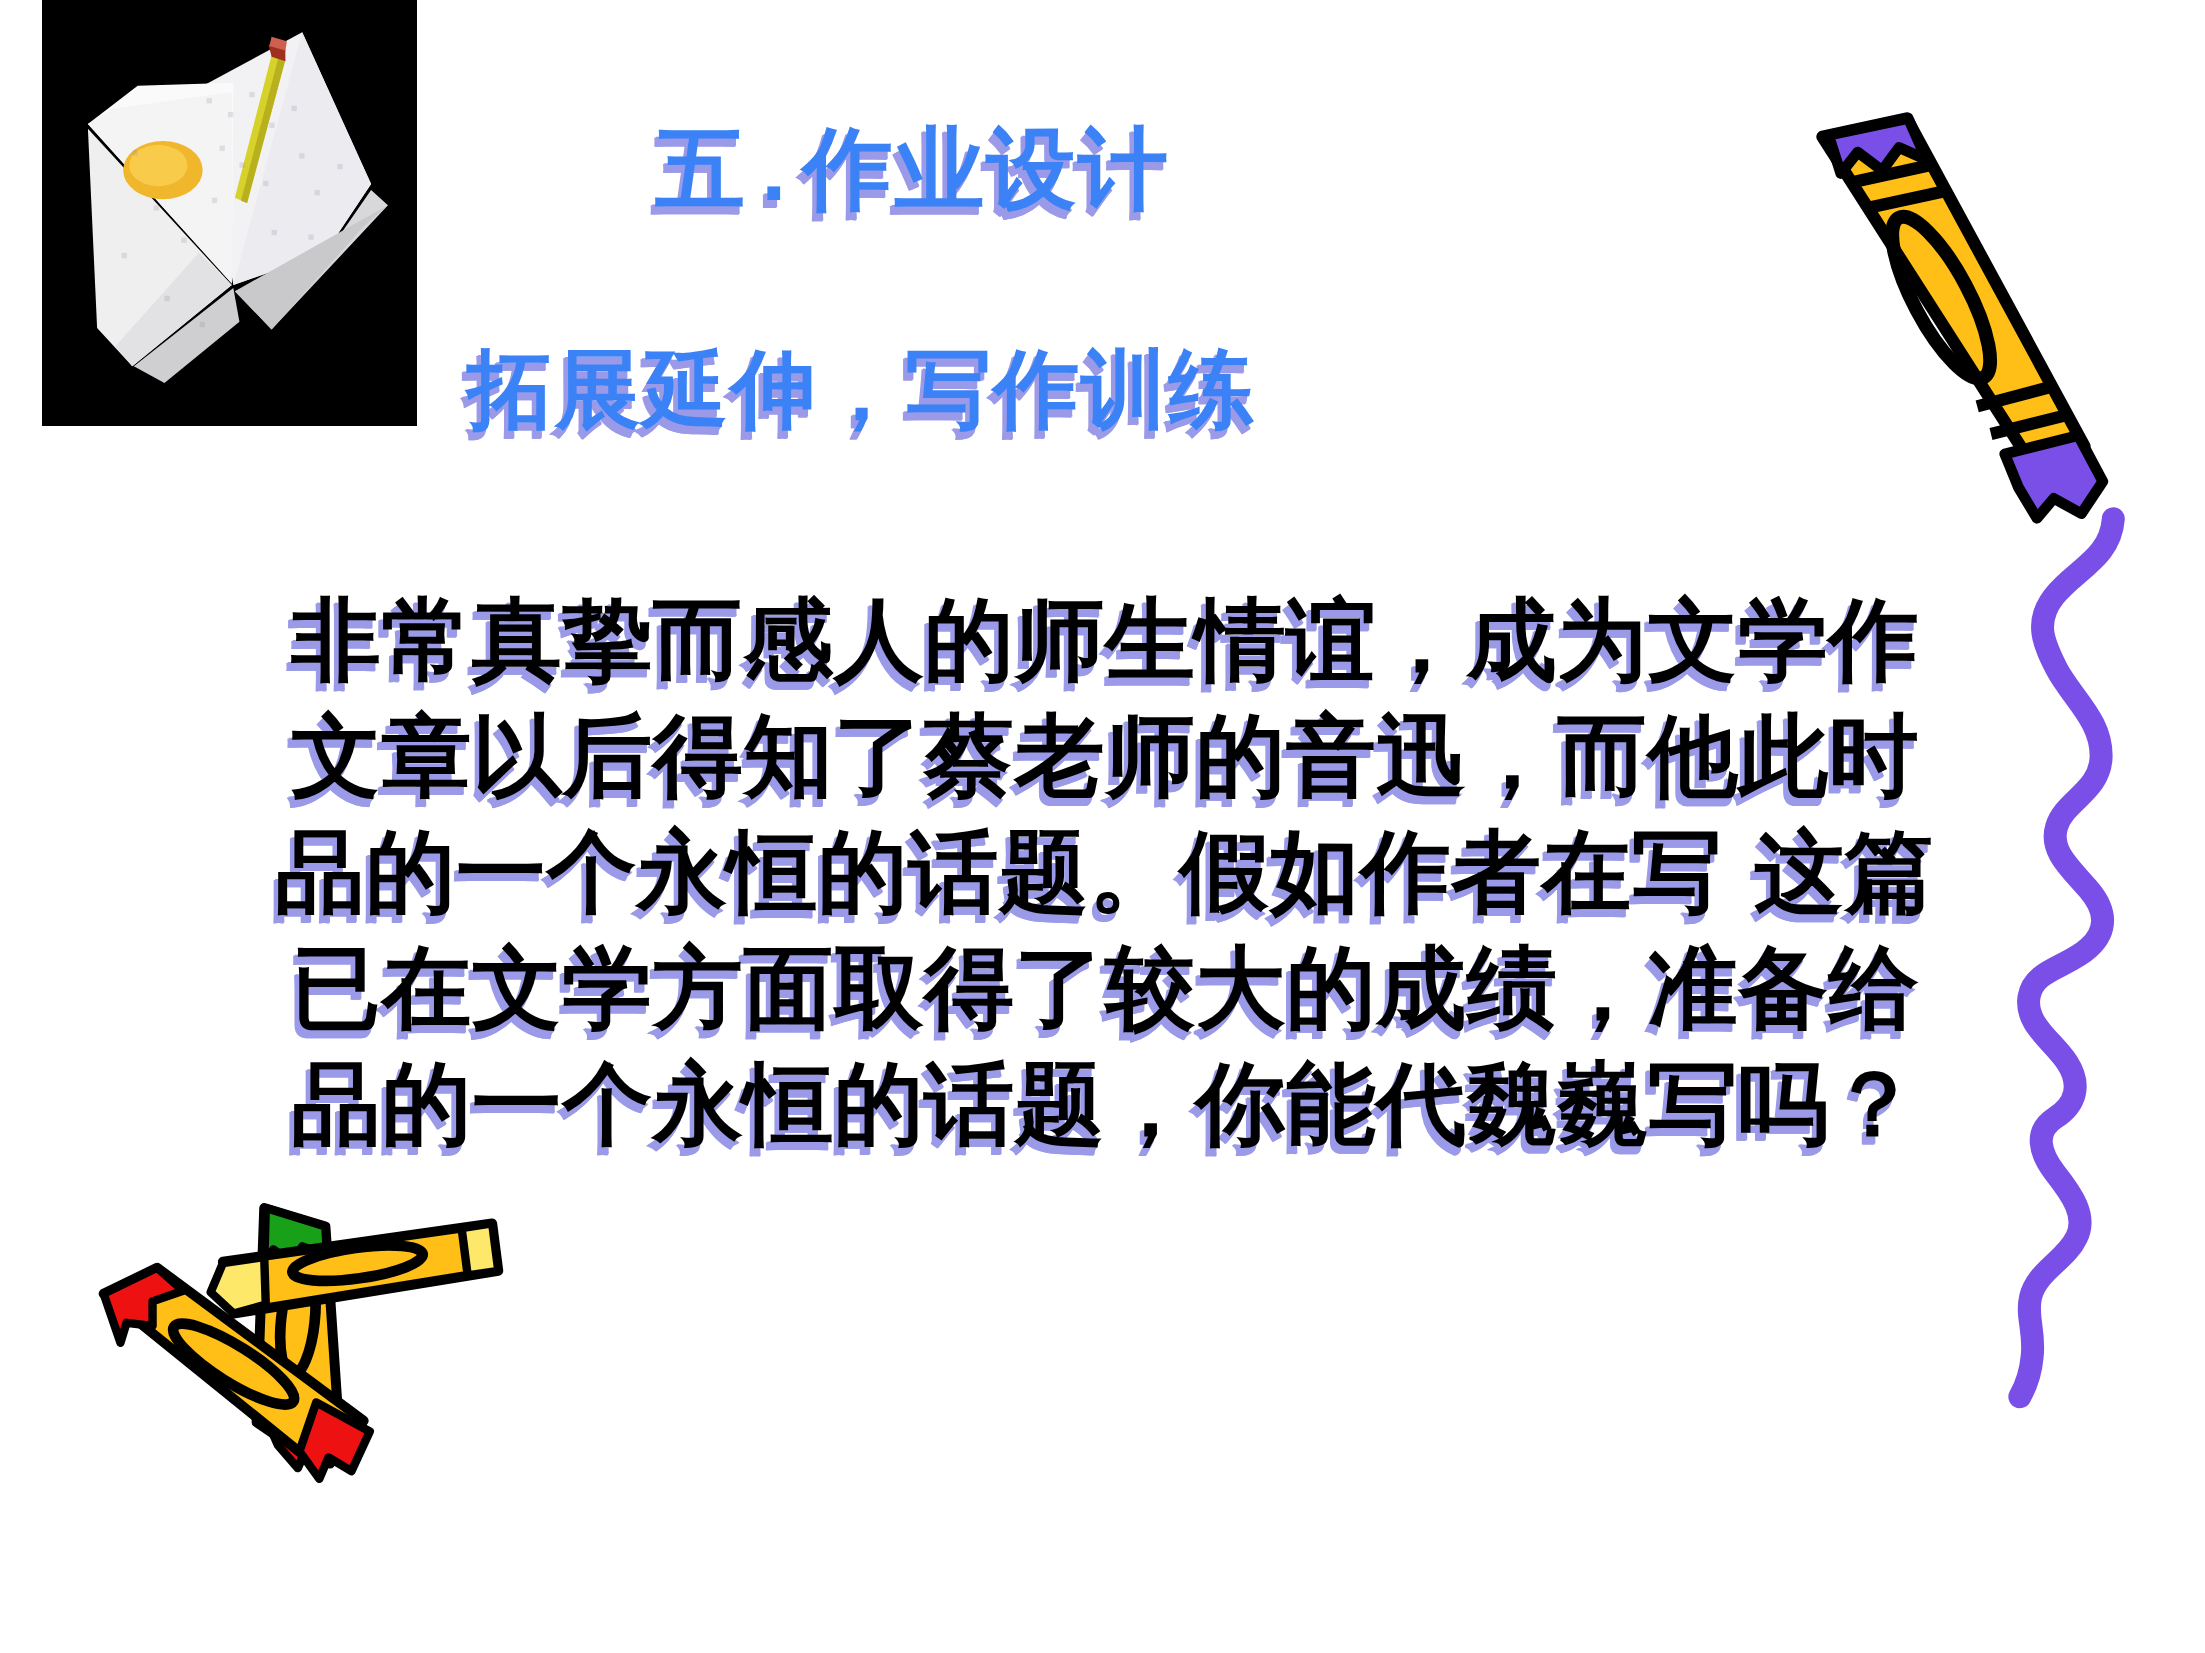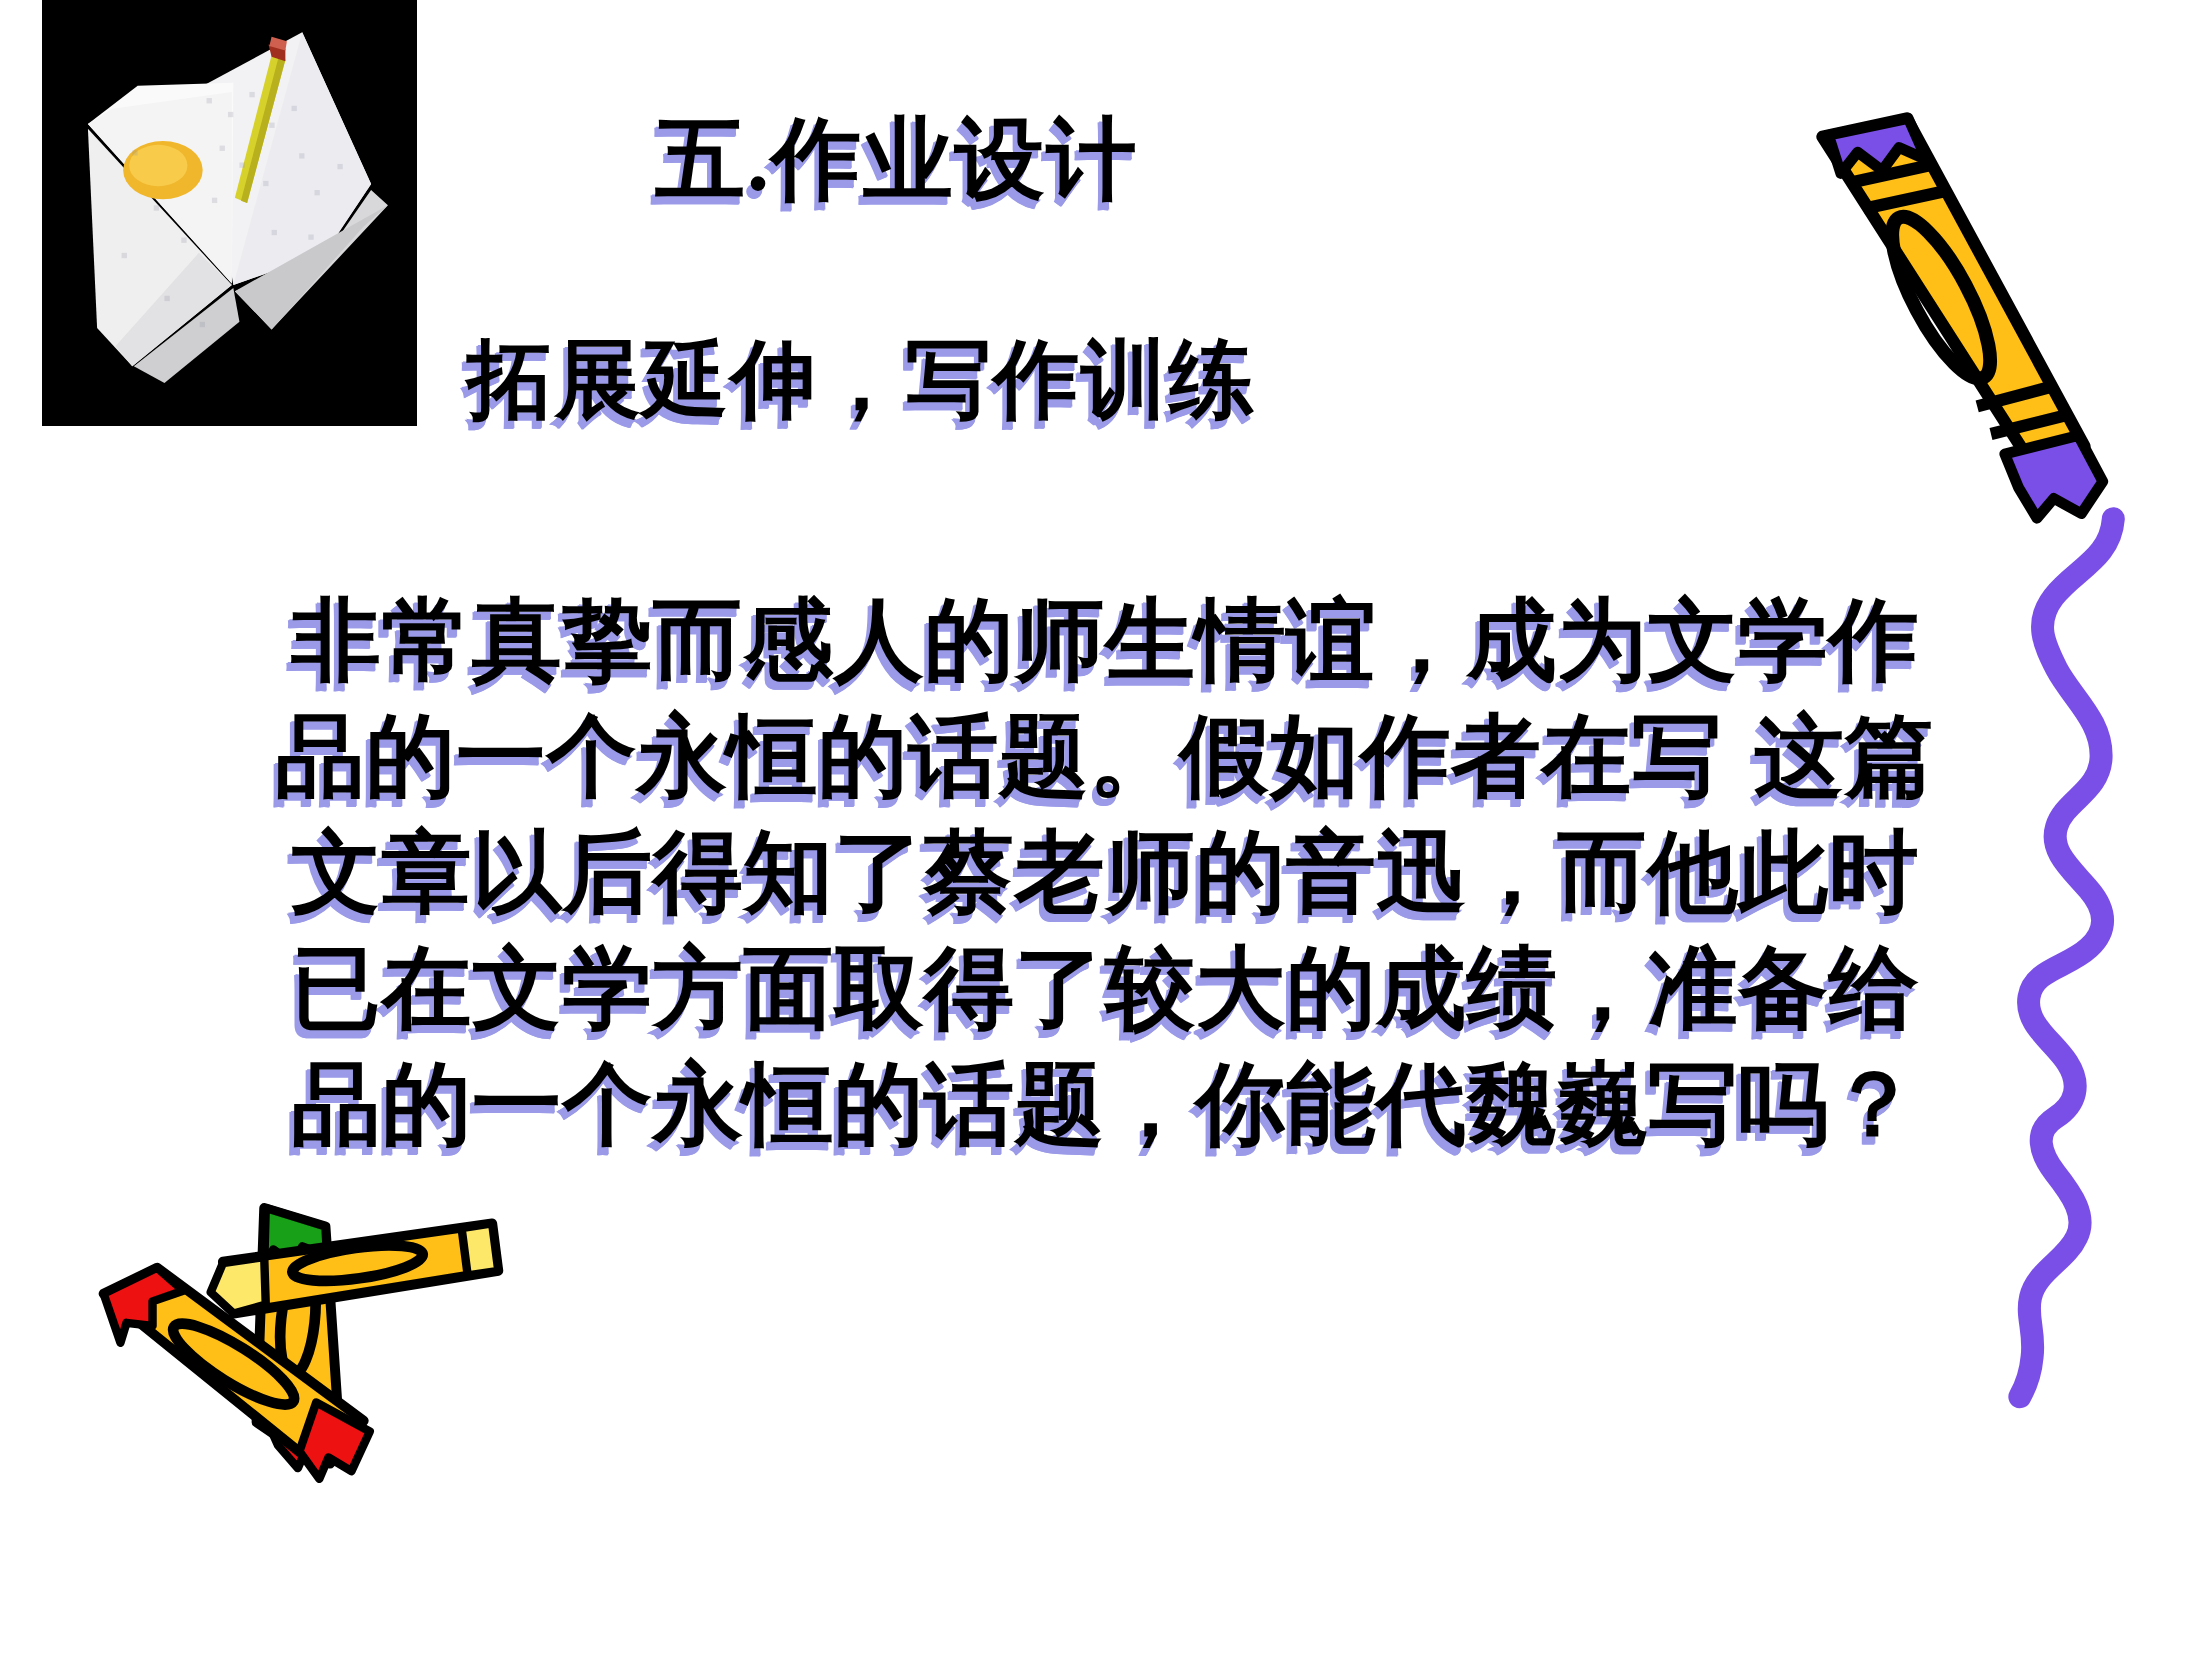--- a/index.html
+++ b/index.html
@@ -24,29 +24,30 @@
     width: 375px;
     height: 426px;
     background: #000000;
     overflow: hidden;
   }
   #book-photo svg { display: block; width: 100%; height: 100%; }
 
   
   .shadow-text {
     position: absolute;
-    color: #000000;
+    color: #3b82f6;
     font-weight: bold;
     white-space: pre;
     letter-spacing: 0.02em;
     text-shadow:
       -4.6px 8.4px 0 #9a9ae8,
       -3.8px 7.7px 0 #9a9ae8,
       -3.1px 6.9px 0 #9a9ae8;
-    font-family: Liberation Serif, serif;
+    font-family: Liberation Mono, monospace;
+    margin-top: 16px;
   }
 
   #slide-title {
     left: 655px;
     top: 115px;
     font-size: 90px;
     line-height: 1.0;
   }
 
   #slide-subtitle {
@@ -137,22 +138,22 @@
       </g>
     </svg>
   </div>
 
   <div class="shadow-text" id="slide-title">五.作业设计</div>
 
   <div class="shadow-text" id="slide-subtitle">拓展延伸，写作训练</div>
 
   <div id="body-text">
     <span class="tline">非常真挚而感人的师生情谊，成为文学作</span>
+    <span class="tline">文章以后得知了蔡老师的音迅，而他此时</span>
     <span class="tline">品的一个永恒的话题。假如作者在写 这篇</span>
-    <span class="tline">文章以后得知了蔡老师的音迅，而他此时</span>
     <span class="tline">已在文学方面取得了较大的成绩，准备给</span>
     <span class="tline">品的一个永恒的话题，你能代魏巍写吗？</span>
   </div>
 
   <div class="clipart" id="crayon-top-right">
     <svg viewBox="0 0 450 560">
 
       <polygon points="50,48 160,24 392,452 352,520" fill="#ffbf16" stroke="#000000" stroke-width="16" stroke-linejoin="round"></polygon>
 
       <polygon points="58,46 162,24 186,78 150,62 128,92 96,68 74,96" fill="#7a4fe8" stroke="#000000" stroke-width="14" stroke-linejoin="round"></polygon>

